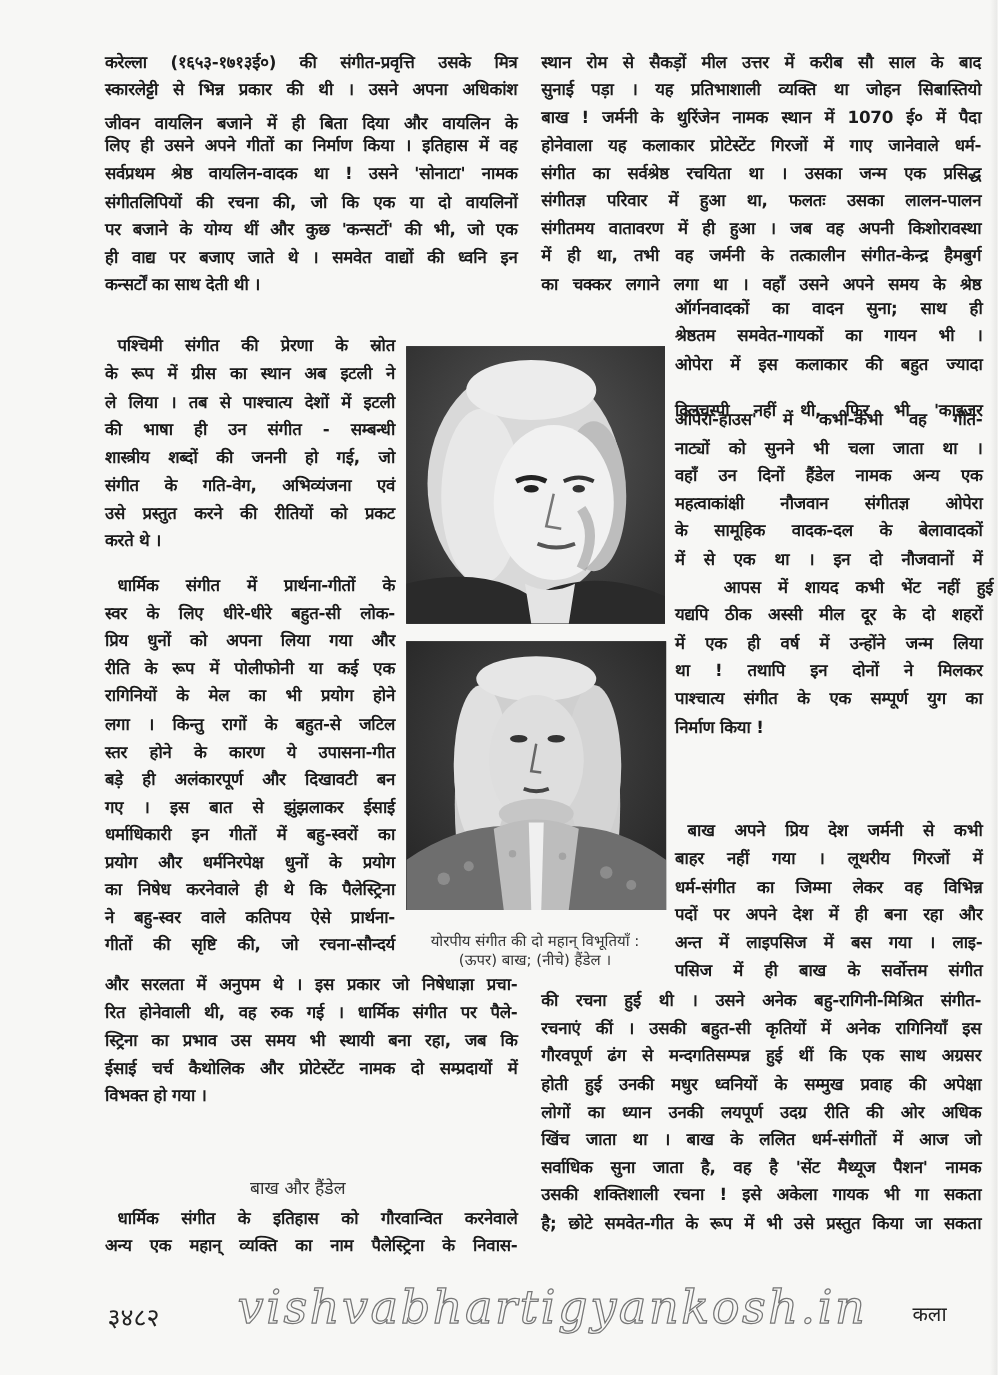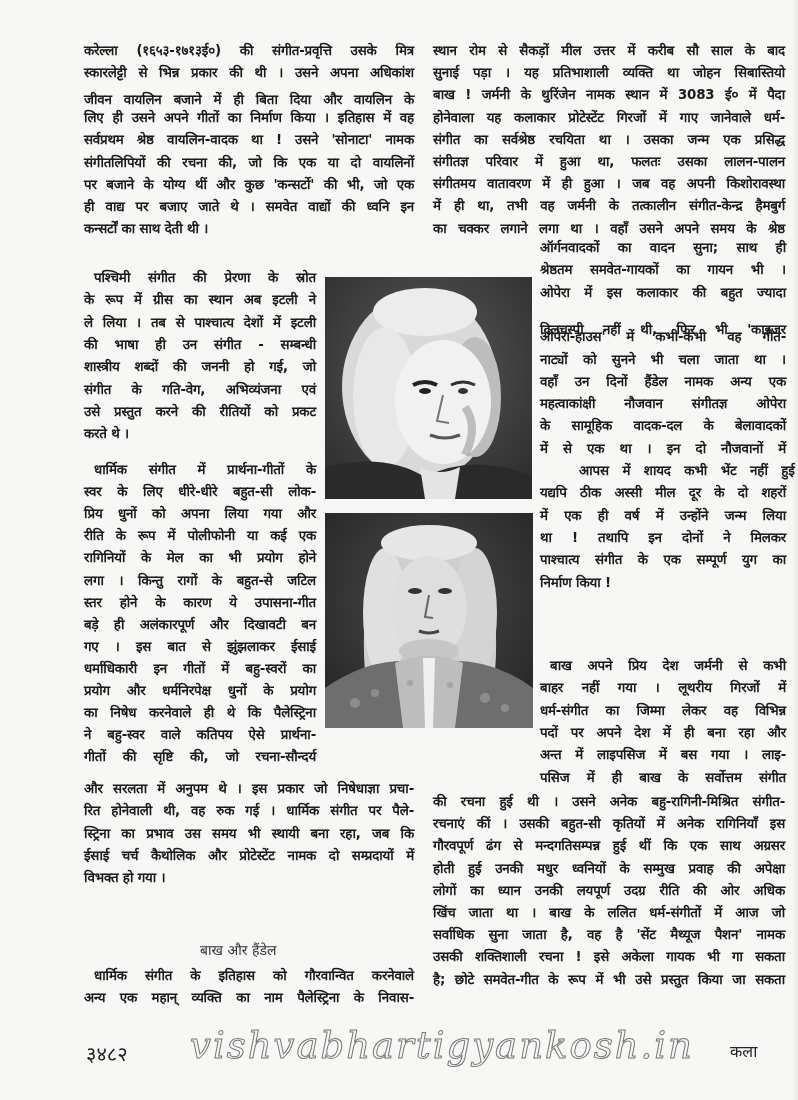--- a/index.html
+++ b/index.html
@@ -95,21 +95,21 @@
 
   <div class="heading">बाख और हैंडेल</div>
   <div class="col-left" id="lp4">
       <div class="line just" style="text-indent: 10px; top: 968px;">धार्मिक संगीत के इतिहास को गौरवान्वित करनेवाले</div>
       <div class="line just" style="top: 990.3px;">अन्य एक महान् व्यक्ति का नाम पैलेस्ट्रिना के निवास-</div>
     </div>
 
   <div class="col-right" id="rp1">
       <div class="line just" style="top: 43px;">स्थान रोम से सैकड़ों मील उत्तर में करीब सौ साल के बाद</div>
       <div class="line just" style="top: 65.2px;">सुनाई पड़ा । यह प्रतिभाशाली व्यक्ति था जोहन सिबास्तियो</div>
-      <div class="line just" style="top: 87.4px;">बाख ! जर्मनी के थुरिंजेन नामक स्थान में 3083 ई० में पैदा</div>
+      <div class="line just" style="top: 87.4px;">बाख ! जर्मनी के थुरिंजेन नामक स्थान में 1070 ई० में पैदा</div>
       <div class="line just" style="top: 109.6px;">होनेवाला यह कलाकार प्रोटेस्टेंट गिरजों में गाए जानेवाले धर्म-</div>
       <div class="line just" style="top: 131.8px;">संगीत का सर्वश्रेष्ठ रचयिता था । उसका जन्म एक प्रसिद्ध</div>
       <div class="line just" style="top: 154px;">संगीतज्ञ परिवार में हुआ था, फलतः उसका लालन-पालन</div>
       <div class="line just" style="top: 176.2px;">संगीतमय वातावरण में ही हुआ । जब वह अपनी किशोरावस्था</div>
       <div class="line just" style="top: 198.4px;">में ही था, तभी वह जर्मनी के तत्कालीन संगीत-केन्द्र हैमबुर्ग</div>
       <div class="line just" style="top: 220.6px;">का चक्कर लगाने लगा था । वहाँ उसने अपने समय के श्रेष्ठ</div>
     </div>
   <div class="col-right-narrow" id="rp2">
       <div class="line just" style="top: 240px;">ऑर्गनवादकों का वादन सुना; साथ ही</div>
       <div class="line just" style="top: 262.3px;">श्रेष्ठतम समवेत-गायकों का गायन भी ।</div>
@@ -206,19 +206,23 @@
         <circle cx="30" cy="190" r="5"></circle>
           <circle cx="50" cy="180" r="4"></circle>
           <circle cx="160" cy="185" r="5"></circle>
         <circle cx="180" cy="195" r="4"></circle>
           <circle cx="85" cy="170" r="3"></circle>
           <circle cx="125" cy="172" r="3"></circle>
       </g>
     </svg>
   </div>
 
+  <div class="caption">
+    <div>योरपीय संगीत की दो महान् विभूतियाँ :</div>
+    <div>(ऊपर) बाख; (नीचे) हैंडेल ।</div>
+  </div>
 
   <div class="footer-num">३४८२</div>
   <div class="watermark">vishvabhartigyankosh.in</div>
   <div class="footer-section">कला</div>
 
   <div class="scan-edge"></div>
 </div>
 
 </body></html>

